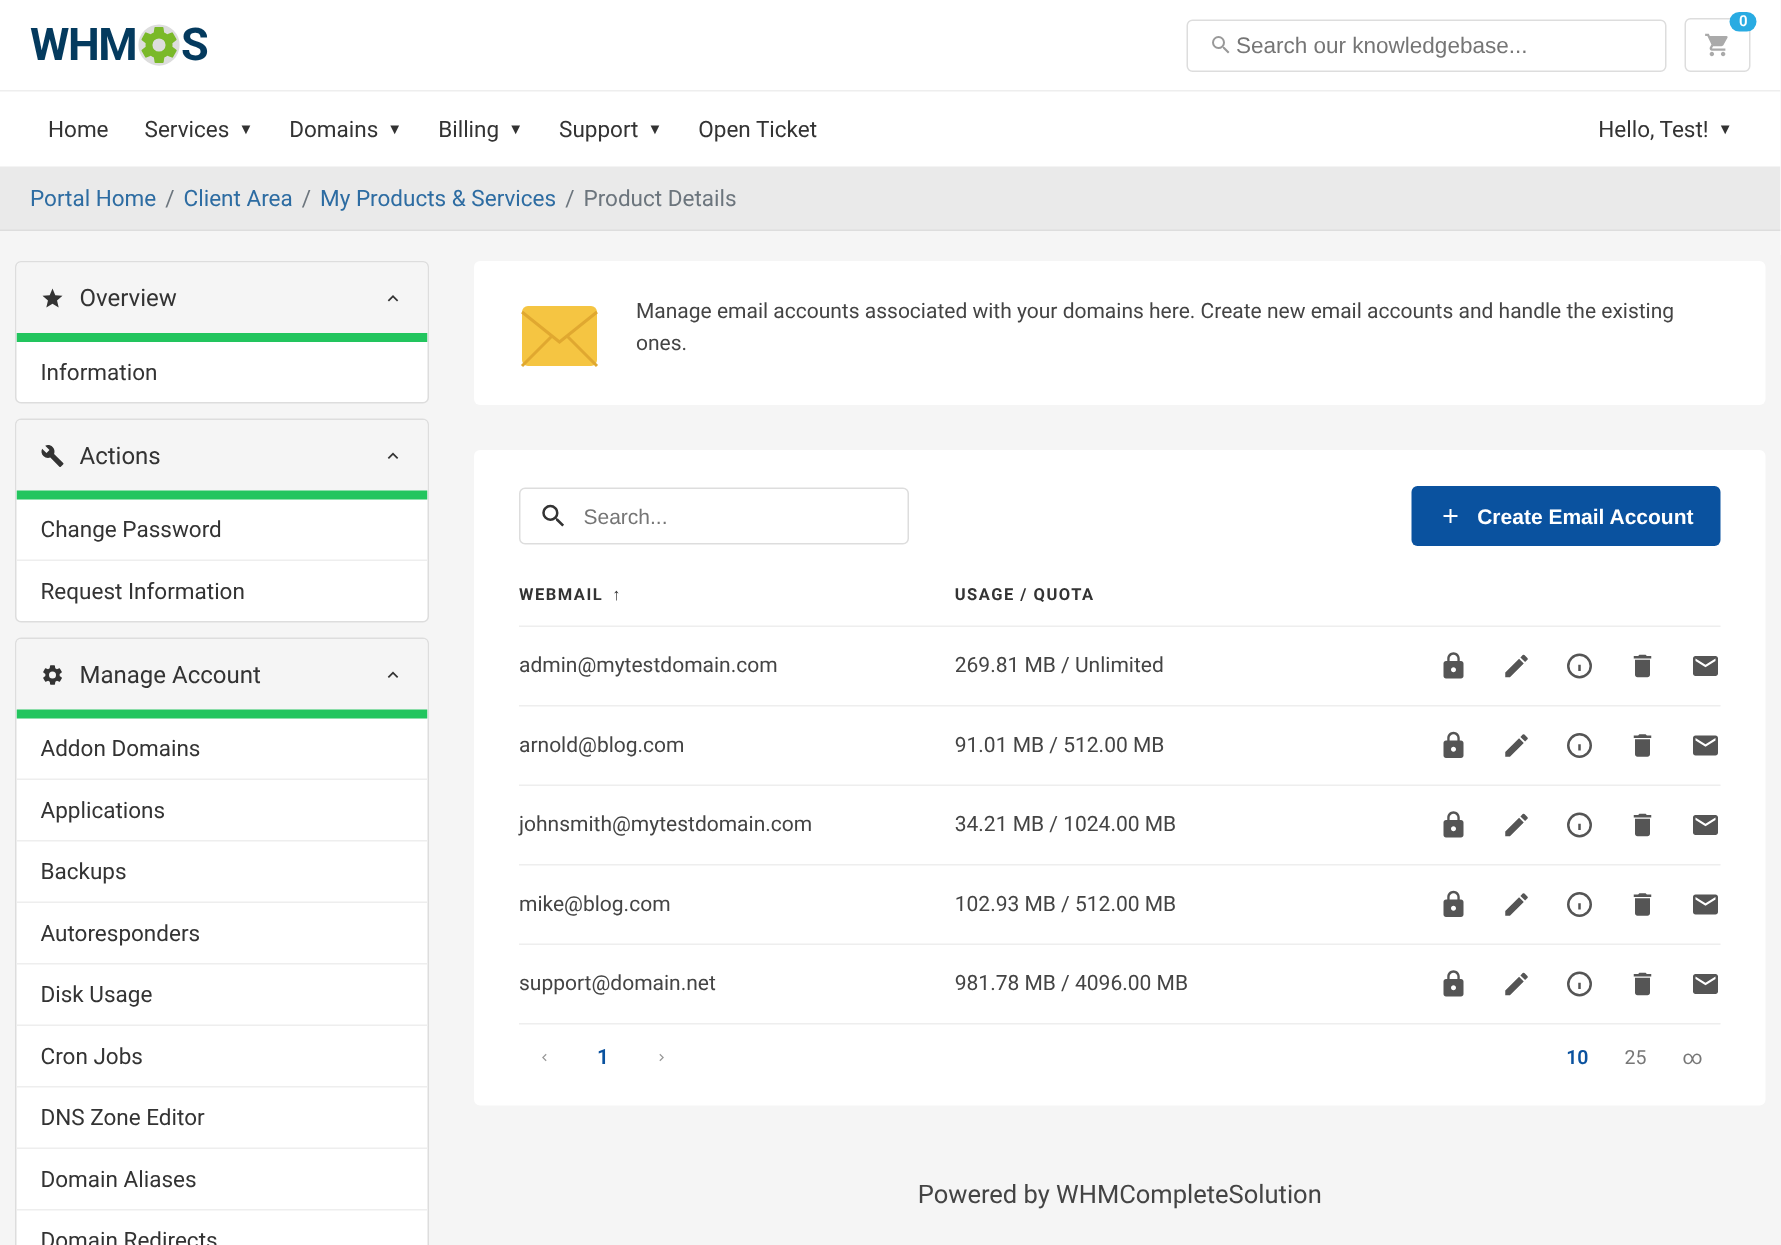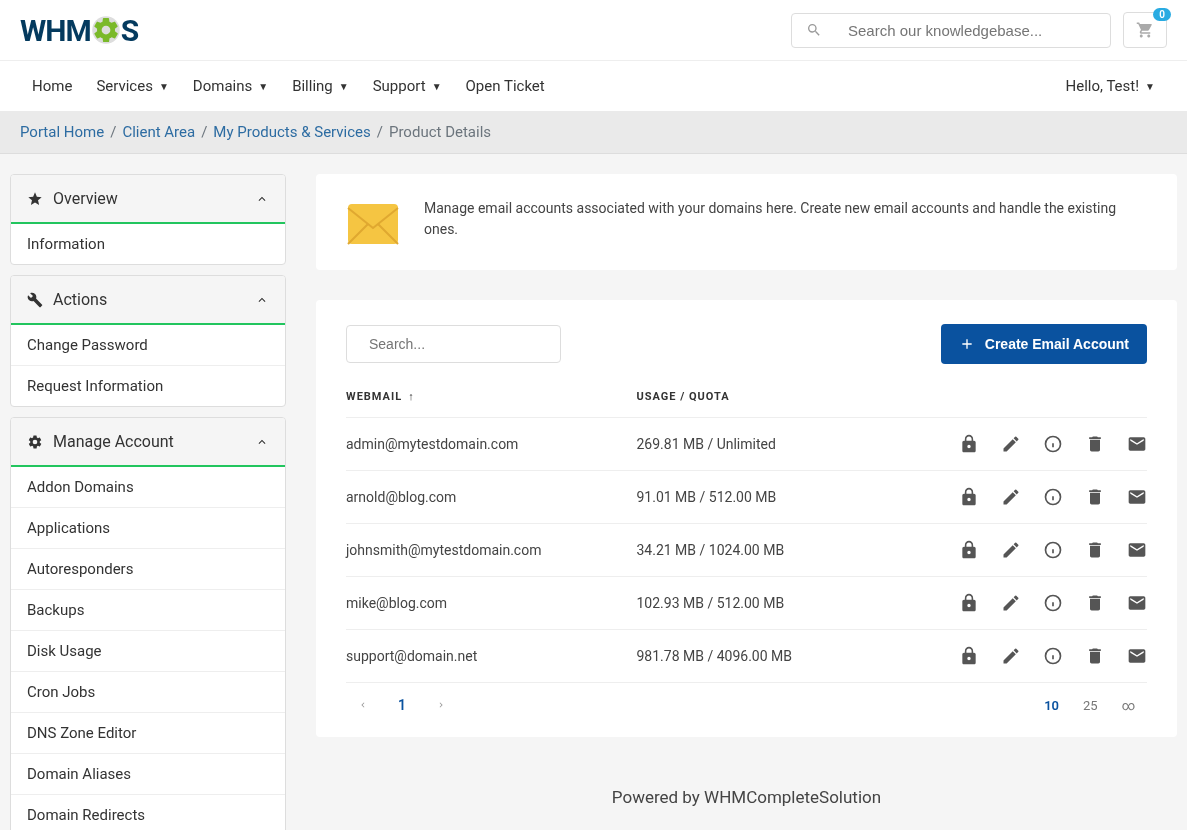--- a/index.html
+++ b/index.html
@@ -3,46 +3,46 @@
 <meta charset="utf-8">
 <style>
 *{box-sizing:border-box;margin:0;padding:0}
 body{font-family:-apple-system,BlinkMacSystemFont,"Segoe UI",Roboto,"Helvetica Neue",Arial,sans-serif;background:#fff;color:#333;font-size:14px}
 .header{display:flex;align-items:center;justify-content:space-between;padding:12px 20px;background:#fff}
 .logo{display:flex;align-items:center}
 .logo-text{font-size:30px;font-weight:700;color:#043a5e;letter-spacing:-1px}
 .logo-gear{display:inline-block;vertical-align:middle}
 .header-right{display:flex;align-items:center;gap:12px}
 .search-box{display:flex;align-items:center;border:1px solid #ddd;border-radius:4px;padding:8px 14px;width:320px;background:#fff}
-.search-box input{border:none;outline:none;flex:1;font-size:15px;color:#a21caf;margin-left:26px}
+.search-box input{border:none;outline:none;flex:1;font-size:15px;color:#a21caf;margin-left:2px}
 .cart{border:1px solid #ddd;border-radius:4px;padding:8px 12px;position:relative;color:#aaa}
 .cart-badge{position:absolute;top:-5px;right:-5px;background:#29abe2;color:#fff;font-size:10px;border-radius:8px;padding:1px 6px;font-weight:600}
 .nav{display:flex;align-items:center;justify-content:space-between;border-top:1px solid #eee;padding:0 20px}
 .nav-left,.nav-right{display:flex;align-items:center}
 .nav-item{padding:16px 12px;font-size:15px;color:#333;cursor:pointer;display:flex;align-items:center;gap:6px}
 .caret-down{font-size:10px}
 .breadcrumb{background:#eaeaea;padding:12px 20px;border-bottom:1px solid #ddd;font-size:15px;display:flex;align-items:center;gap:6px}
 .breadcrumb a{color:#2d6ca2;text-decoration:none}
 .breadcrumb .current{color:#6c757d}
 .sep{color:#6c757d}
 .container{display:flex;padding:20px 10px;gap:30px;background:#f5f5f5;min-height:700px}
 .sidebar{width:276px;flex-shrink:0}
 .panel{border:1px solid #ddd;border-radius:4px;margin-bottom:10px;background:#fff;overflow:hidden}
-.panel-header{background:#f5f5f5;padding:14px 16px;font-size:16px;display:flex;align-items:center;justify-content:space-between;border-bottom:2px solid #22c55e;cursor:pointer}
+.panel-header{background:#f5f5f5;padding:14px 16px;font-size:16px;display:flex;align-items:center;justify-content:space-between;border-bottom:6px solid #22c55e;cursor:pointer}
 .panel-header-left{display:flex;align-items:center;gap:10px}
 .panel-item{padding:11px 16px;font-size:15px;color:#333;border-bottom:1px solid #eee;cursor:pointer;display:block}
 .panel-item:last-child{border-bottom:none}
 .main{flex:1}
 .card{background:#fff;border-radius:4px;padding:24px 30px;margin-bottom:30px}
 .page-header{display:flex;align-items:flex-start;gap:24px}
 .mail-ico{width:54px;height:44px;flex-shrink:0;margin-top:4px}
 .page-title{font-size:24px;color:#23323a;margin-bottom:10px;font-weight:500}
 .page-desc{color:#444;font-size:14px;line-height:1.5}
 .toolbar{display:flex;align-items:center;justify-content:space-between;margin-bottom:12px}
-.table-search{display:flex;align-items:center;border:1px solid #ddd;border-radius:4px;padding:8px 12px;width:215px}
+.table-search{display:flex;align-items:center;border:1px solid #ddd;border-radius:4px;padding:8px 12px;width:260px}
 .table-search input{border:none;outline:none;flex:1;margin-left:10px;font-size:14px;color:#999}
 .btn-primary{background:#0a529f;color:#fff;border:none;border-radius:4px;padding:12px 18px;font-size:14px;font-weight:600;cursor:pointer;display:flex;align-items:center;gap:10px}
 .table{width:100%;border-collapse:collapse}
 .table th{text-align:left;padding:14px 0;font-size:11px;font-weight:700;color:#333;letter-spacing:1px}
 .table td{padding:16px 0;font-size:14px;color:#444;border-top:1px solid #eee}
 .actions-cell{display:flex;justify-content:flex-end;gap:22px}
 .action-ico{color:#555;cursor:pointer}
 .sort-arrow{margin-left:6px}
 .pagination{display:flex;align-items:center;justify-content:space-between;padding:14px 0 0 0;border-top:1px solid #eee}
 .pag-left{display:flex;align-items:center;gap:30px;padding-left:12px}
@@ -159,22 +159,22 @@
             </svg>
             <span>Manage Account</span>
           </div>
         <svg width="14" height="14" viewBox="0 0 24 24" fill="#333">
             <path d="M7.41 15.41L12 10.83l4.59 4.58L18 14l-6-6-6 6z"></path>
           </svg>
       </div>
       <div id="manage-items">
           <div class="panel-item">Addon Domains</div>
           <div class="panel-item">Applications</div>
+          <div class="panel-item">Backups</div>
           <div class="panel-item">Autoresponders</div>
-          <div class="panel-item">Backups</div>
           <div class="panel-item">Disk Usage</div>
           <div class="panel-item">Cron Jobs</div>
           <div class="panel-item">DNS Zone Editor</div>
           <div class="panel-item">Domain Aliases</div>
           <div class="panel-item">Domain Redirects</div>
         </div>
     </div>
   </div>
 
   <div class="main">

